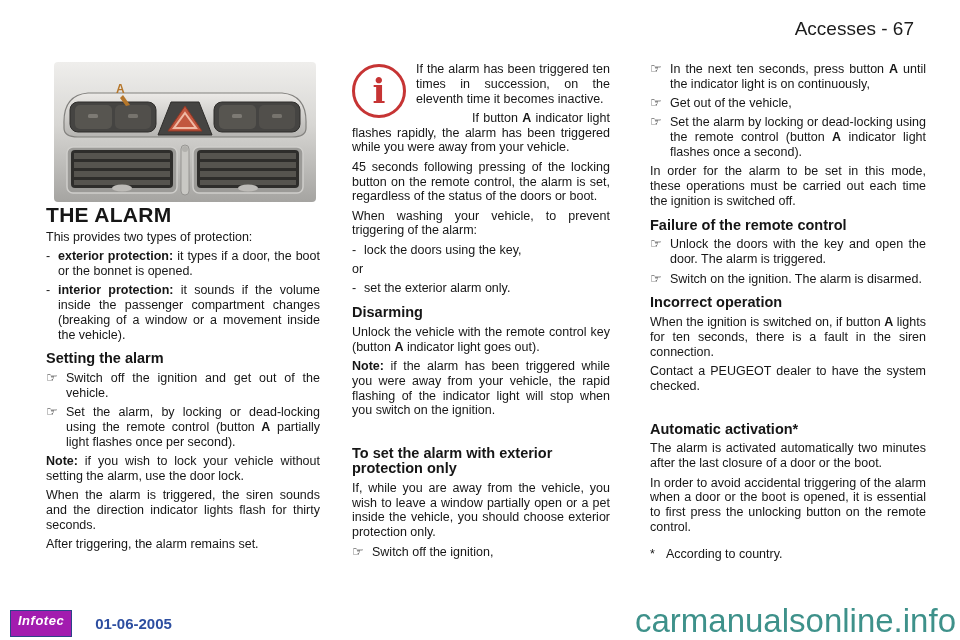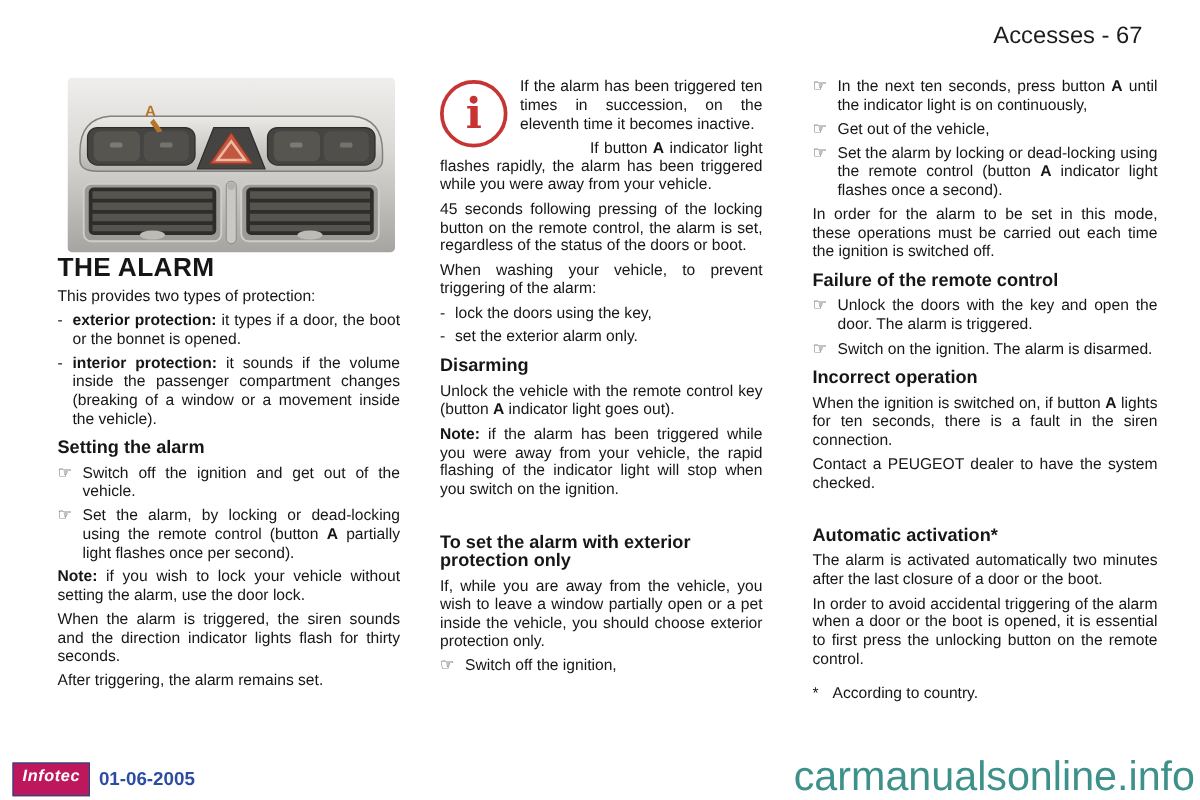--- a/index.html
+++ b/index.html
@@ -30,24 +30,24 @@
     float:left; width:48px; height:48px; margin:2px 10px 4px 0;
     border:3.5px solid #c63434; border-radius:50%;
     display:flex; align-items:center; justify-content:center;
     color:#c63434; font-family:"DejaVu Serif", serif; font-weight:bold;
     font-size:34px; line-height:1;
   }
   .footnote{ display:flex; margin-top:12px; text-align:left; }
   .footnote .star{ width:16px; flex:0 0 16px; }
   .footer-stamp{ position:absolute; left:10px; top:610px; display:flex; align-items:center; }
   .logo-box{
-    background:#be185d; color:#ffffff; font-weight:bold; font-style:italic;
+    background:#a21caf; color:#ffffff; font-weight:bold; font-style:italic;
     font-size:13px; padding:2px 7px 8px; letter-spacing:.5px; border:1px solid #2c4488;
   }
-  .stamp-date{ color:#2d4ea0; font-weight:bold; font-size:15px; margin-left:7px; }
+  .stamp-date{ color:#2d4ea0; font-weight:bold; font-size:15px; margin-left:23px; }
   .watermark{
     position:absolute; right:4px; bottom:0px; font-size:33px; color:#0f766e;
     opacity:.8; z-index:5; letter-spacing:0; white-space:nowrap;
   }
 </style>
 </head>
 <body>
 
 <div class="page">
 
@@ -142,20 +142,21 @@
       <span class="info-icon">i</span>
       <p>If the alarm has been triggered ten times in succession, on the eleventh time it becomes inactive.</p>
       <p class="indent-first"><span>If button </span><span class="b">A</span><span> indicator light flashes rapidly, the alarm has been triggered while you were away from your vehicle.</span></p>
     </div>
     <p>45 seconds following pressing of the locking button on the remote control, the alarm is set, regardless of the status of the doors or boot.</p>
     <p>When washing your vehicle, to prevent triggering of the alarm:</p>
     <div class="dash-item">
       <span class="dash">-</span>
       <span class="di-text">lock the doors using the key,</span>
     </div>
+    <p>or</p>
     <div class="dash-item">
       <span class="dash">-</span>
       <span class="di-text">set the exterior alarm only.</span>
     </div>
 
     <h2 class="doc-h2">Disarming</h2>
     <p><span>Unlock the vehicle with the remote control key (button </span><span class="b">A</span><span> indicator light goes out).</span></p>
     <p><span class="b">Note:</span><span> if the alarm has been triggered while you were away from your vehicle, the rapid flashing of the indicator light will stop when you switch on the ignition.</span></p>
 
     <h2 class="doc-h2 spaced">To set the alarm with exterior protection only</h2>

